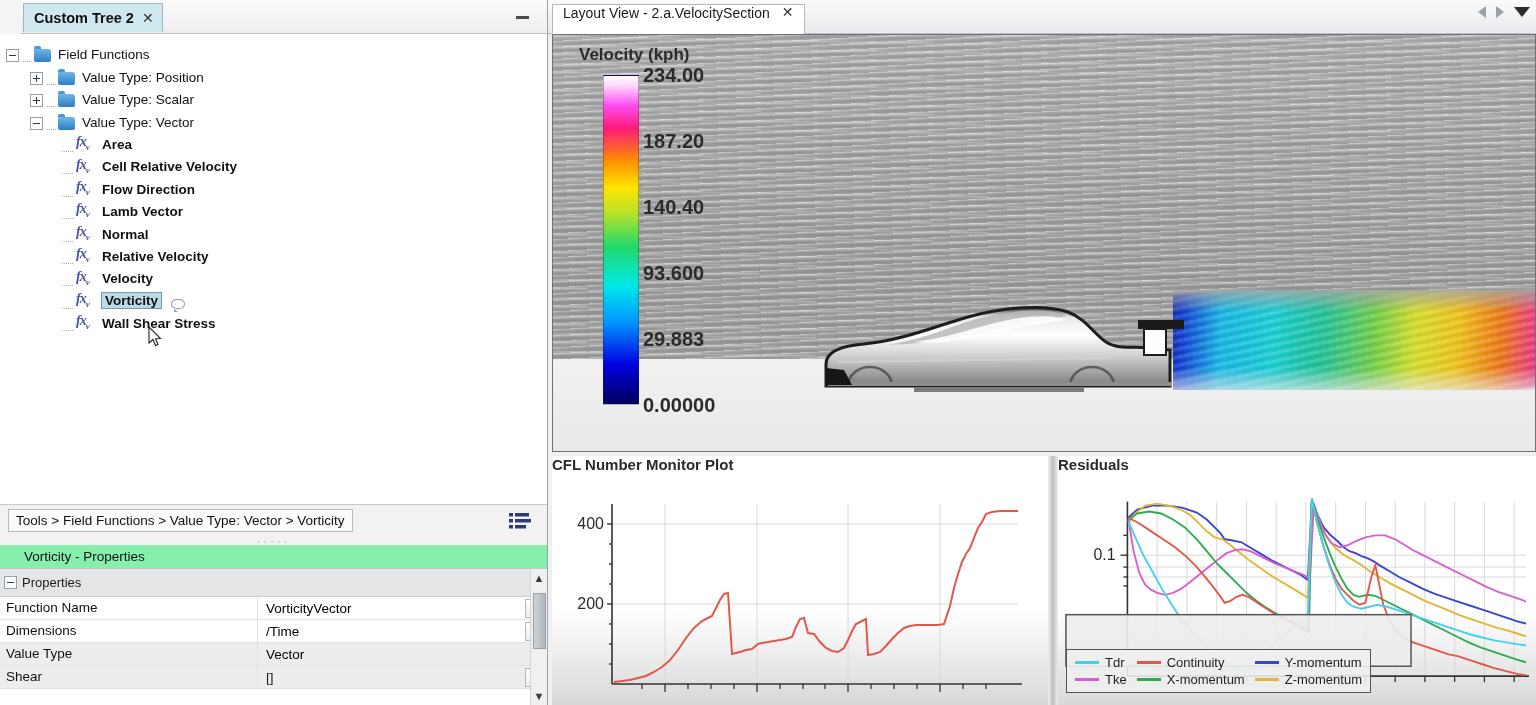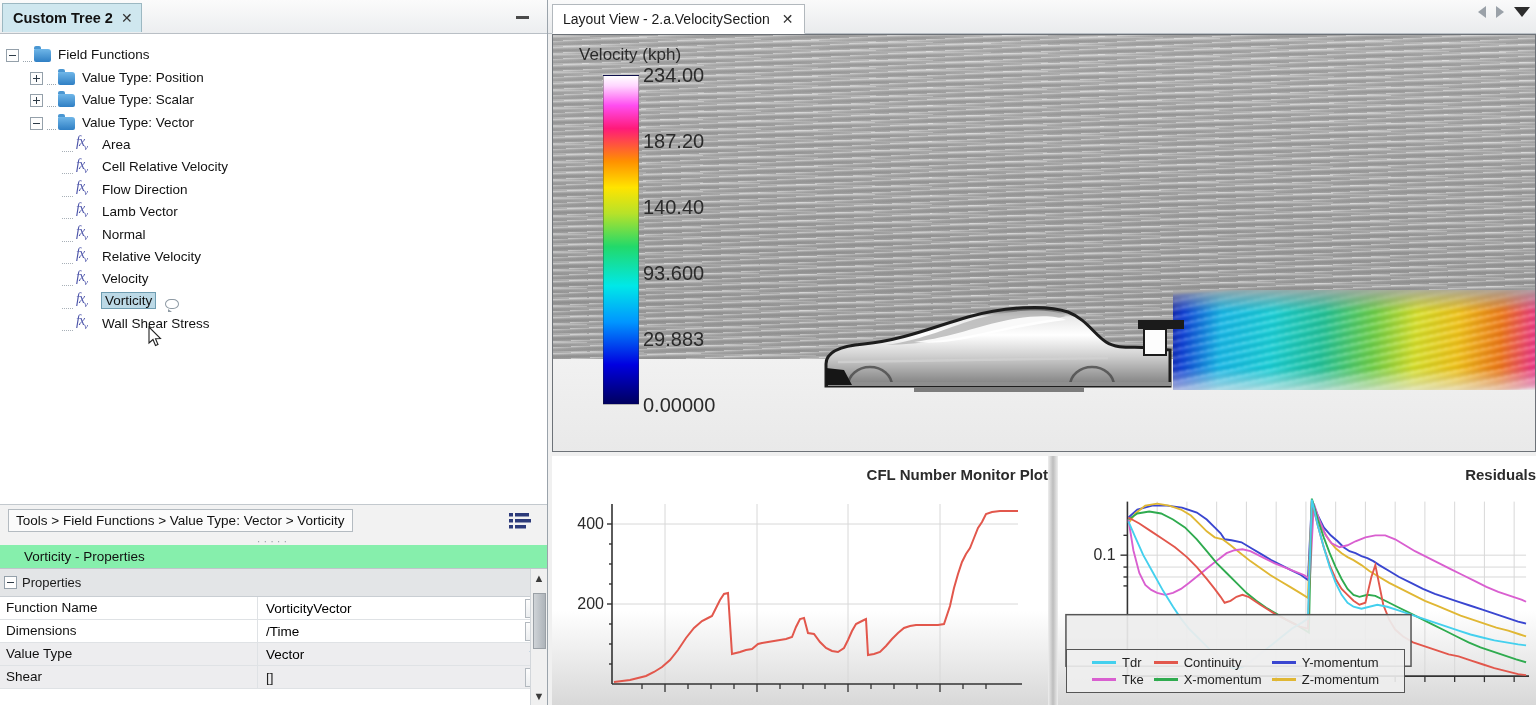--- a/index.html
+++ b/index.html
@@ -16,20 +16,21 @@
   
   #left-panel {
     position: absolute; left: 0; top: 0; width: 548px; height: 705px;
     background: #f4f4f4;
     border-right: 1px solid #9aa3ab;
   }
   .panel-tabbar {
     position: relative; height: 34px;
     background: linear-gradient(#fbfbfb, #eceef0);
     border-bottom: 1px solid #b9bfc5;
+    margin-left: 21px;
   }
   .panel-tab {
     position: absolute; left: 2px; top: 3px; height: 29px;
     padding: 0 8px 0 10px;
     display: flex; align-items: center; gap: 8px;
     background: #cfe7ef;
     border: 1px solid #9cb8c2;
     border-bottom: none;
     font-size: 14.5px; font-weight: bold;
     color: #111;
@@ -53,21 +54,21 @@
     padding: 6px 0 0 0;
     overflow: hidden;
     font-size: 13.5px;
   }
   .trow {
     display: flex; align-items: flex-end; height: 22.4px;
     padding-left: 6px; white-space: nowrap;
   }
   .ind1 { padding-left: 6px; }
   .ind2 { padding-left: 30px; }
-  .ind3 { padding-left: 62px; }
+  .ind3 { padding-left: 62px; font-weight: bold; }
   .expander {
     width: 13px; height: 13px; margin-right: 4px;
     border: 1px solid #94a0aa; background: #fdfdfd;
     position: relative; flex: none; cursor: pointer;
   }
   .expander::before {
     content: ""; position: absolute; left: 2px; top: 5px;
     width: 7px; height: 1px; background: #2d3b47;
   }
   .expander.plus::after {
@@ -191,21 +192,21 @@
 
   
   #right { position: absolute; left: 548px; top: 0; right: 0; bottom: 0; background:#f0f0f0;}
   #view-tabbar {
     position: relative; height: 34px;
     background: linear-gradient(#fafafa,#e9ebed);
     border-bottom: 1px solid #b9bfc5;
   }
   .view-tab {
     position: absolute; left: 4px; top: 4px; height: 30px;
-    padding: 0 10px; display: flex; align-items: center; gap: 12px;
+    padding: 0 10px; display: flex; gap: 12px;
     background: #ffffff; border: 1px solid #b2b8bd; border-bottom: 1px solid #fff;
     font-size: 14px; color: #1a1a1a;
   }
   #view-nav {
     position: absolute; right: 6px; top: 6px; display: flex; align-items: center; gap: 10px;
   }
   .nav-arrow { width:0;height:0;cursor:pointer; }
   .nav-left { border-top:6px solid transparent;border-bottom:6px solid transparent;border-right:8px solid #9aa1a8; }
   .nav-right{ border-top:6px solid transparent;border-bottom:6px solid transparent;border-left:8px solid #9aa1a8; }
   .nav-down { border-left:8px solid transparent;border-right:8px solid transparent;border-top:10px solid #2c2c2c; }
@@ -245,21 +246,21 @@
     filter: blur(1.2px);
     transform: skewY(-4deg);
   }
   #wake-fade {
     position: absolute; left: 0; top: 0; width: 400px; height: 100px;
     background: linear-gradient(to bottom, rgba(166,166,166,0.85) 0%, rgba(166,166,166,0) 22%, rgba(166,166,166,0) 78%, rgba(230,230,230,0.7) 100%);
   }
   #car { position: absolute; left: 265px; top: 255px; width: 400px; height: 105px; }
 
   
-  #cbar-wrap { position: absolute; left: 26px; top: 10px; }
+  #cbar-wrap { position: absolute; left: 26px; top: 10px; font-weight: bold; }
   #cbar-title { font-size: 17px; color: #2b2b2b; margin-bottom: 10px; }
   #cbar-row { display: flex; align-items: stretch; }
   #cbar {
     width: 36px; height: 330px; margin-left: 24px;
     background: linear-gradient(to top,
       #00005e 0%, #0000e0 12%, #0096ff 25%, #00e8e8 36%,
       #22d96a 48%, #b6e22a 58%, #ffe400 66%, #ff9000 74%,
       #ff1a7a 84%, #ff4df0 91%, #ffd6ff 97%, #ffffff 100%);
     border: 1px solid rgba(40,40,40,0.35);
   }
@@ -272,28 +273,28 @@
   
   #plots { position: absolute; left: 4px; top: 456px; right: 0; bottom: 0; display: flex; }
   .plot {
     position: relative; background: linear-gradient(#ffffff 62%, #d8d8d8 100%);
     overflow: hidden;
   }
   #plot-cfl { width: 496px; }
   .plot-divider { width: 10px; background: linear-gradient(90deg,#eee,#bdbdbd,#eee); }
   #plot-res { flex: 1; }
   .plot-title {
-    text-align: right; font-size: 15px; color: #2b2b2b;
-    padding-top: 10px; font-weight: bold;
+    text-align: left; font-size: 15px; color: #2b2b2b;
+    padding-top: 0; font-weight: bold;
   }
   .plot-canvas { position: absolute; left: 0; top: 0; right: 0; bottom: 0; }
   .legend-box {
     position: absolute; left: 8px; bottom: 12px;
     border: 1px solid #555; background: rgba(238,238,238,0.9);
-    padding: 5px 25px; display: grid;
+    padding: 5px 8px; display: grid;
     grid-template-columns: auto auto auto; gap: 2px 10px;
     font-size: 13px; color: #222;
   }
   .lg-item { display: flex; align-items: center; gap: 6px; white-space: nowrap; }
   .lg-swatch { width: 24px; height: 3px; flex: none; }
 </style>
 </head>
 <body>
 
 <div id="app">

